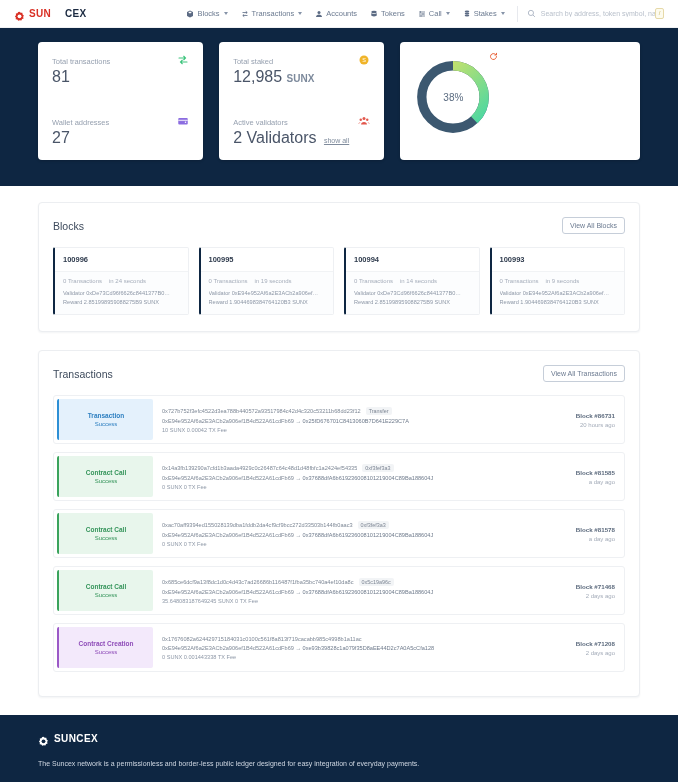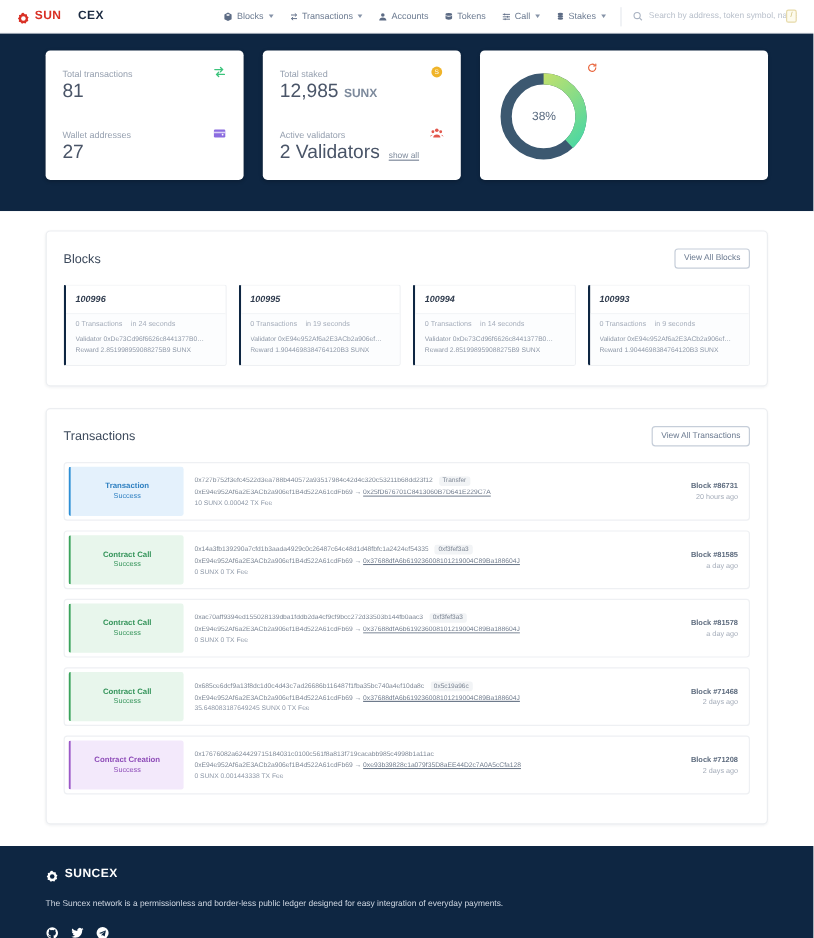--- a/index.html
+++ b/index.html
@@ -74,21 +74,21 @@
   }
   .stat-card {
     background: #ffffff;
     border-radius: 4px;
     padding: 12px 14px;
     box-shadow: 0 1px 3px rgba(0,0,0,.18);
   }
   .card-sm { width: 168px; }
   .card-lg { width: 244px; display: flex; justify-content: space-between; }
 
-  .stat-block + .stat-block { margin-top: 18px; }
+  .stat-block + .stat-block { margin-top: 28px; }
   .stat-row {
     display: flex; align-items: flex-end; justify-content: space-between;
   }
   .stat-label { font-size: 7.5px; color: #97a1b0; }
   .stat-value {
     font-size: 16px; color: #4a5568; font-weight: 300; line-height: 1.25;
     margin-top: 1px; white-space: nowrap;
   }
   .stat-unit { font-size: 10px; color: #7d8a9c; font-weight: 700; }
   .link-sm {
@@ -143,21 +143,20 @@
     border-left: 2.5px solid #0e2642;
     border-radius: 2px;
     background: #fff;
     overflow: hidden;
     min-width: 0;
   }
   .block-num {
     font-size: 7.5px; font-weight: bold; color: #2f3b4d;
     padding: 7px 8px 7px 8px;
     border-bottom: 1px solid #f1f3f5;
-    font-style: italic;
   }
   .block-body { padding: 6px 8px 8px 8px; background: #fcfdfe; }
   .block-meta {
     font-size: 6px; color: #a6aebb; display: flex; gap: 7px; margin-bottom: 5px;
   }
   .block-line {
     font-size: 5.6px; color: #8e98a7; line-height: 1.55;
     white-space: nowrap; overflow: hidden; text-overflow: ellipsis;
   }
 

